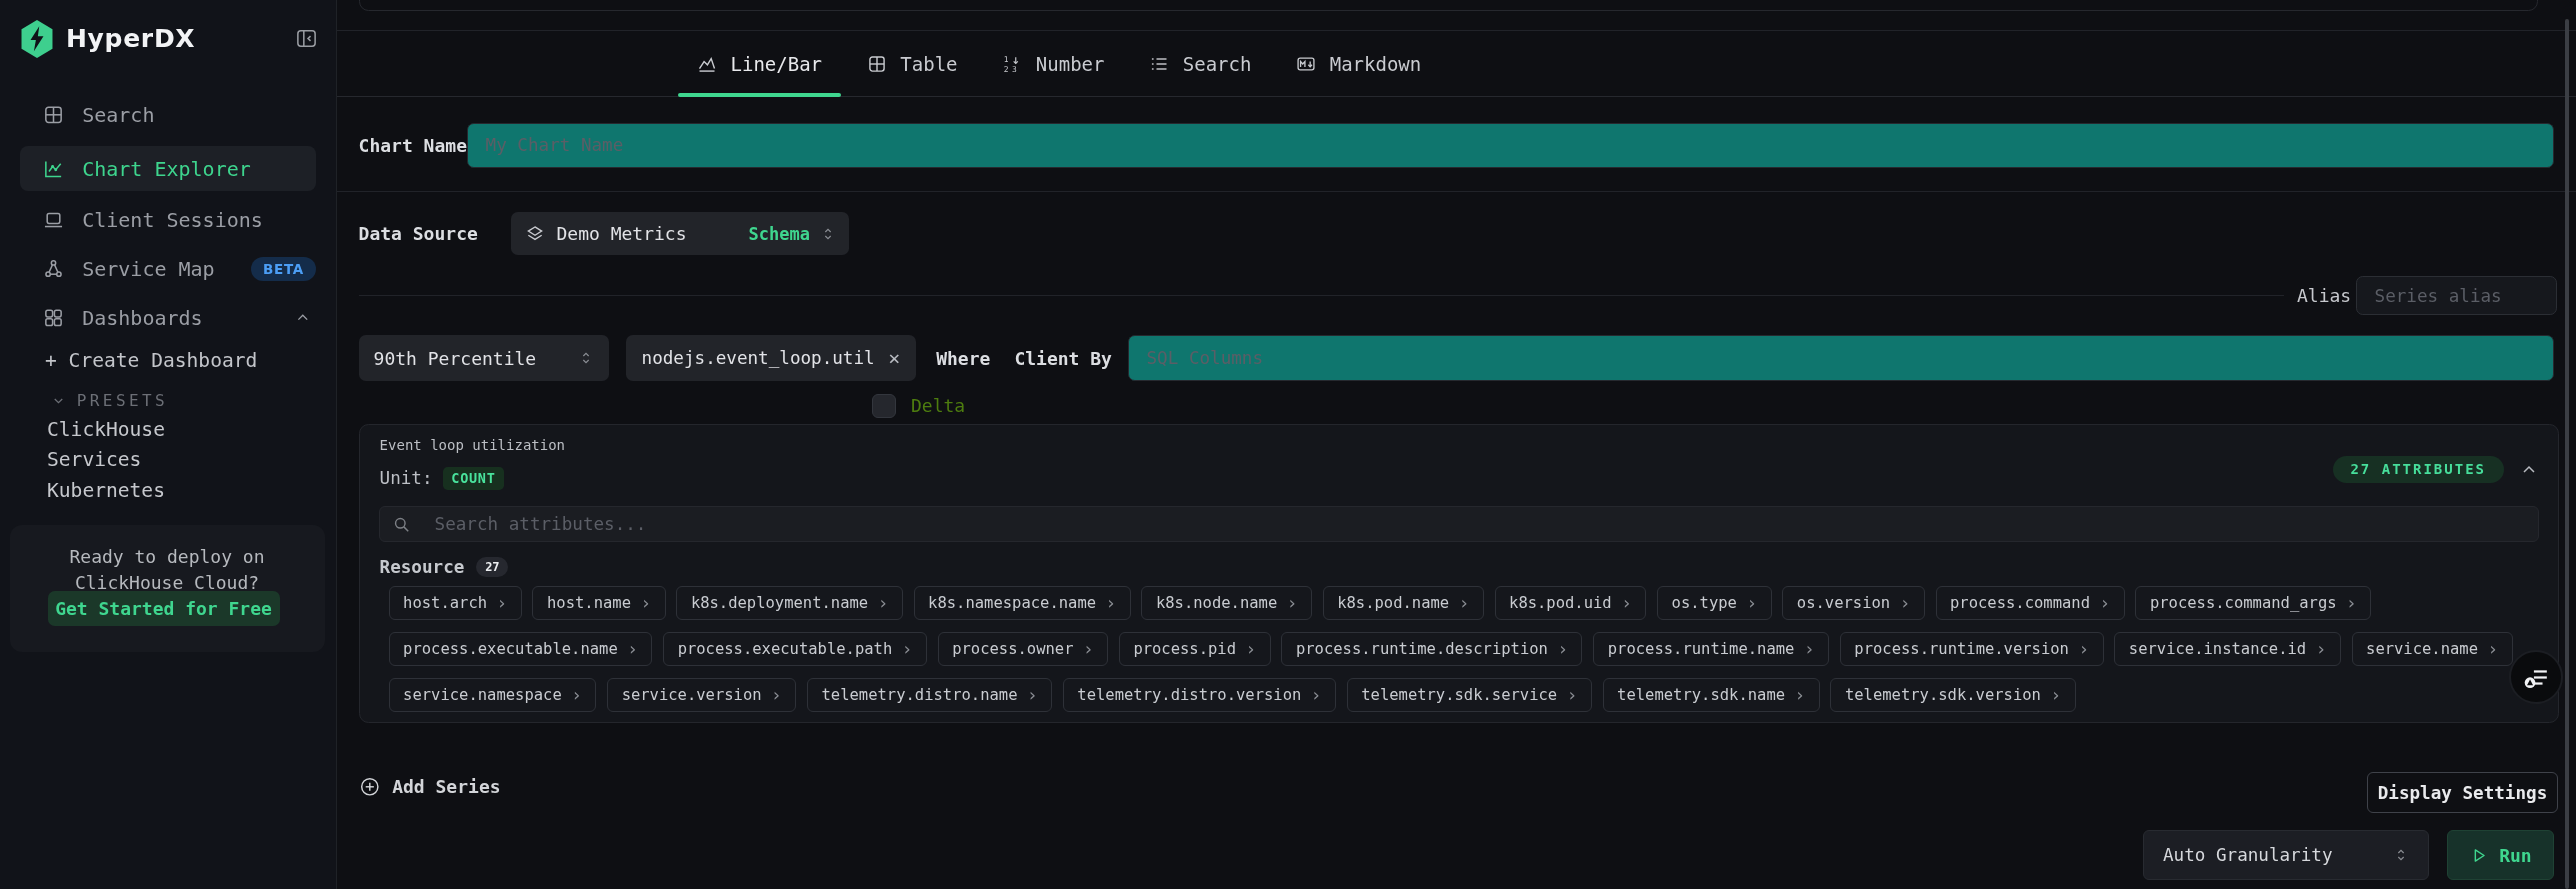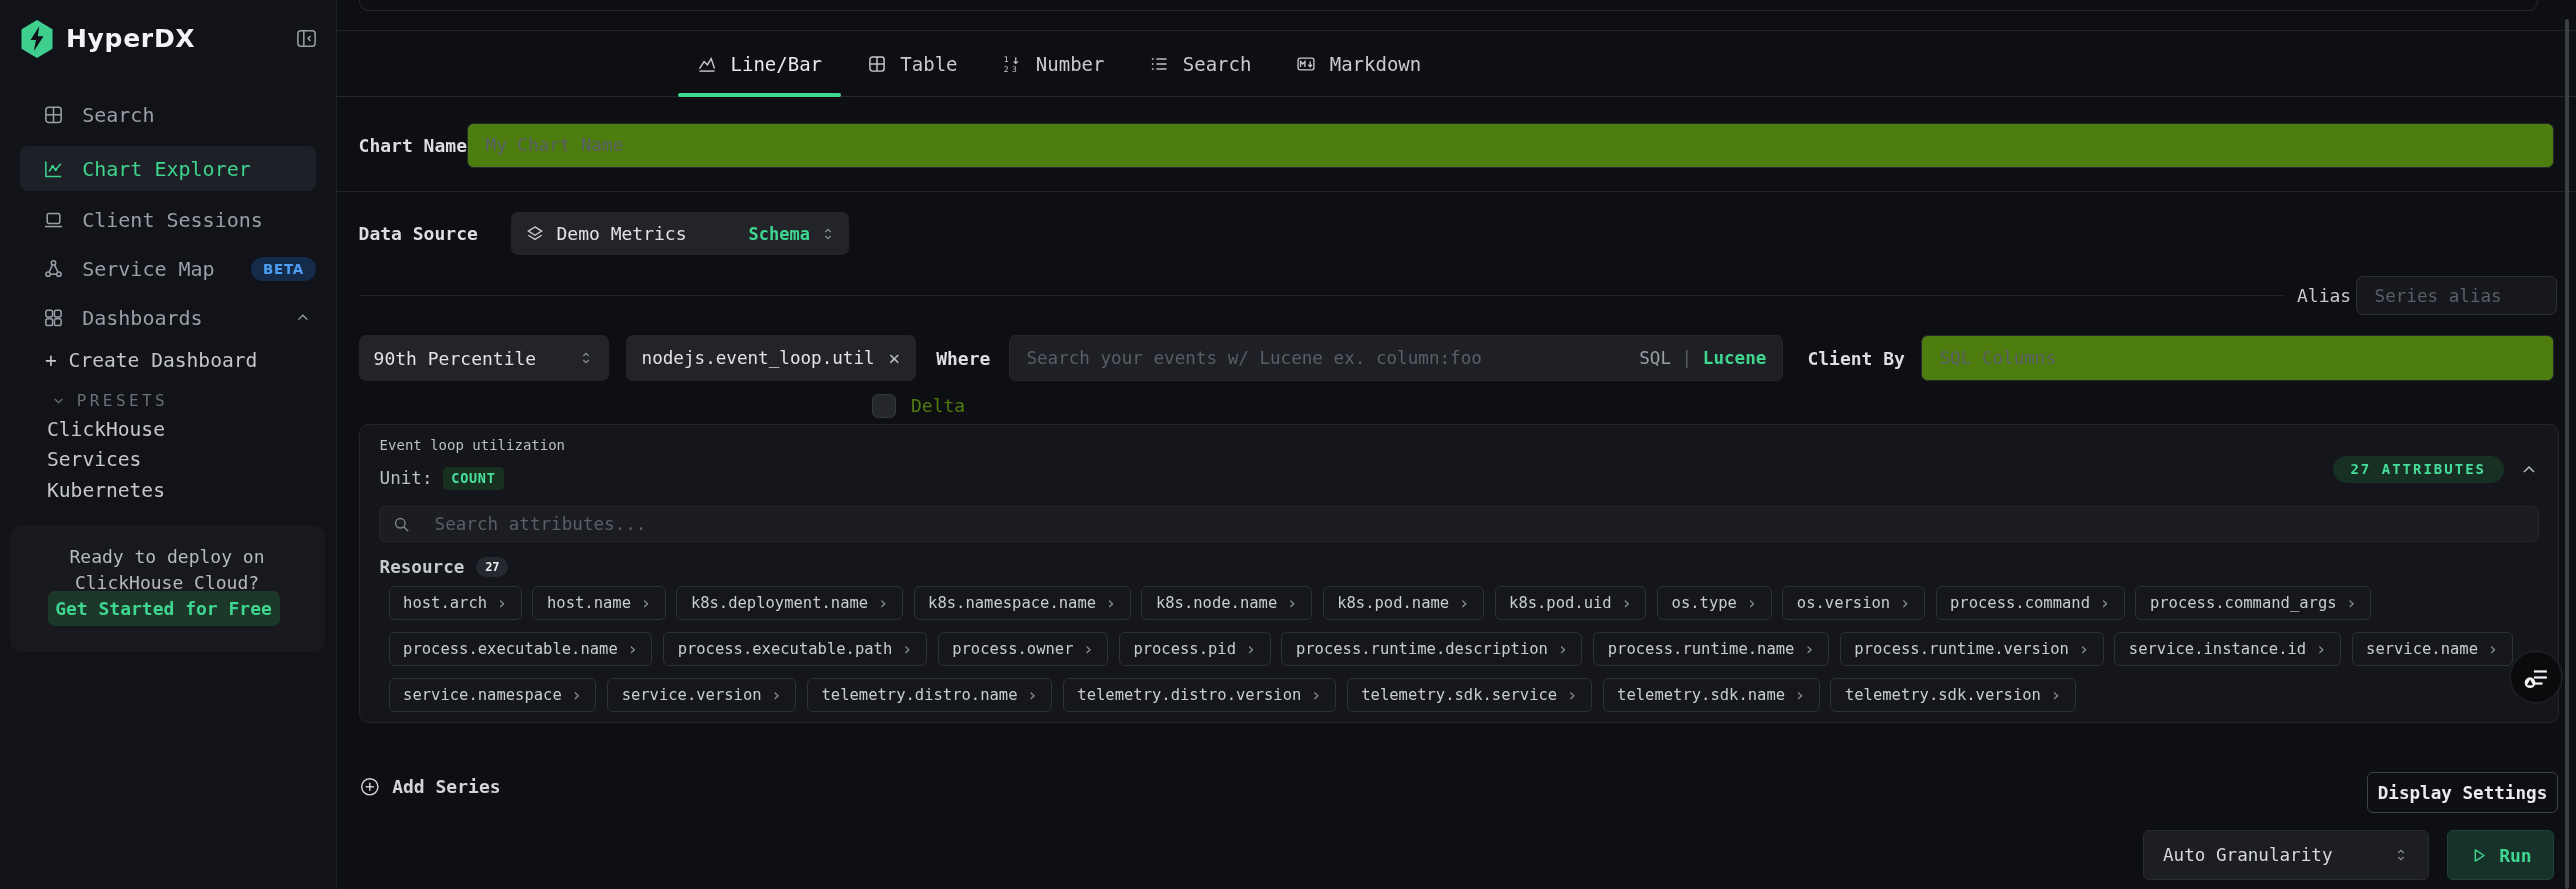--- a/index.html
+++ b/index.html
@@ -55,21 +55,21 @@
     padding:0 19px; margin-right:6.8px; font-size:19px; color:#c9cbd0; cursor:pointer; }
   .tab .ticon { color:#c9cbd0; }
   .tab.active { color:#e8e9ec; }
   .tab.active::after { content:""; position:absolute; left:0; right:0; bottom:-1.4px;
     height:4px; background:#3fd68f; border-radius:2px; }
 
   .row-chartname { position:absolute; left:0; right:0; top:122px; height:46px;
     display:flex; align-items:center; }
   .fld-label { font-size:18px; font-weight:bold; color:#dcdee2; }
   .lbl-chartname { margin-left:21.6px; }
-  .inp { background:#4d7c0f; border:0.7px solid #26292f; border-radius:6.8px;
+  .inp { background:#0f766e; border:0.7px solid #26292f; border-radius:6.8px;
     color:#d4d6da; font-size:17.6px; font-family:inherit; padding:0 17.6px; outline:none; }
   .inp::placeholder { color:#5b5e66; }
   .inp-chartname { position:absolute; left:130px; right:21.6px; height:45px; }
 
   .divider-2 { position:absolute; left:0; right:0; top:191px; height:1.4px; background:#212329; }
 
   .row-datasource { position:absolute; left:0; right:0; top:212px; height:43px;
     display:flex; align-items:center; }
   .lbl-datasource { margin-left:21.6px; }
   .ds-select { position:absolute; left:174px; width:338px; height:43px; background:#222429;
@@ -343,24 +343,20 @@
       <svg class="updown" width="16" height="16" viewBox="0 0 24 24" fill="none" stroke="currentColor" stroke-width="1.8">
         <polyline points="8,9 12,5 16,9"></polyline>
           <polyline points="8,15 12,19 16,15"></polyline>
       </svg>
     </div>
     <div class="chip-metric">
       <span>nodejs.event_loop.util</span>
       <span class="chip-x">×</span>
     </div>
     <span class="fld-label lbl-where">Where</span>
-    <div class="inp-where">
-      <span class="ph">Search your events w/ Lucene ex. column:foo</span>
-      <span class="lang-toggle"><span class="lang-sql">SQL</span><span class="lang-sep"> | </span><span class="lang-lucene">Lucene</span></span>
-    </div>
     <span class="fld-label lbl-groupby">Client By</span>
     <input class="inp inp-groupby" placeholder="SQL Columns" style="">
   </div>
 
   <div class="row-delta">
     <div class="checkbox"></div>
     <span class="lbl-delta">Delta</span>
   </div>
 
   <div class="attr-panel">

